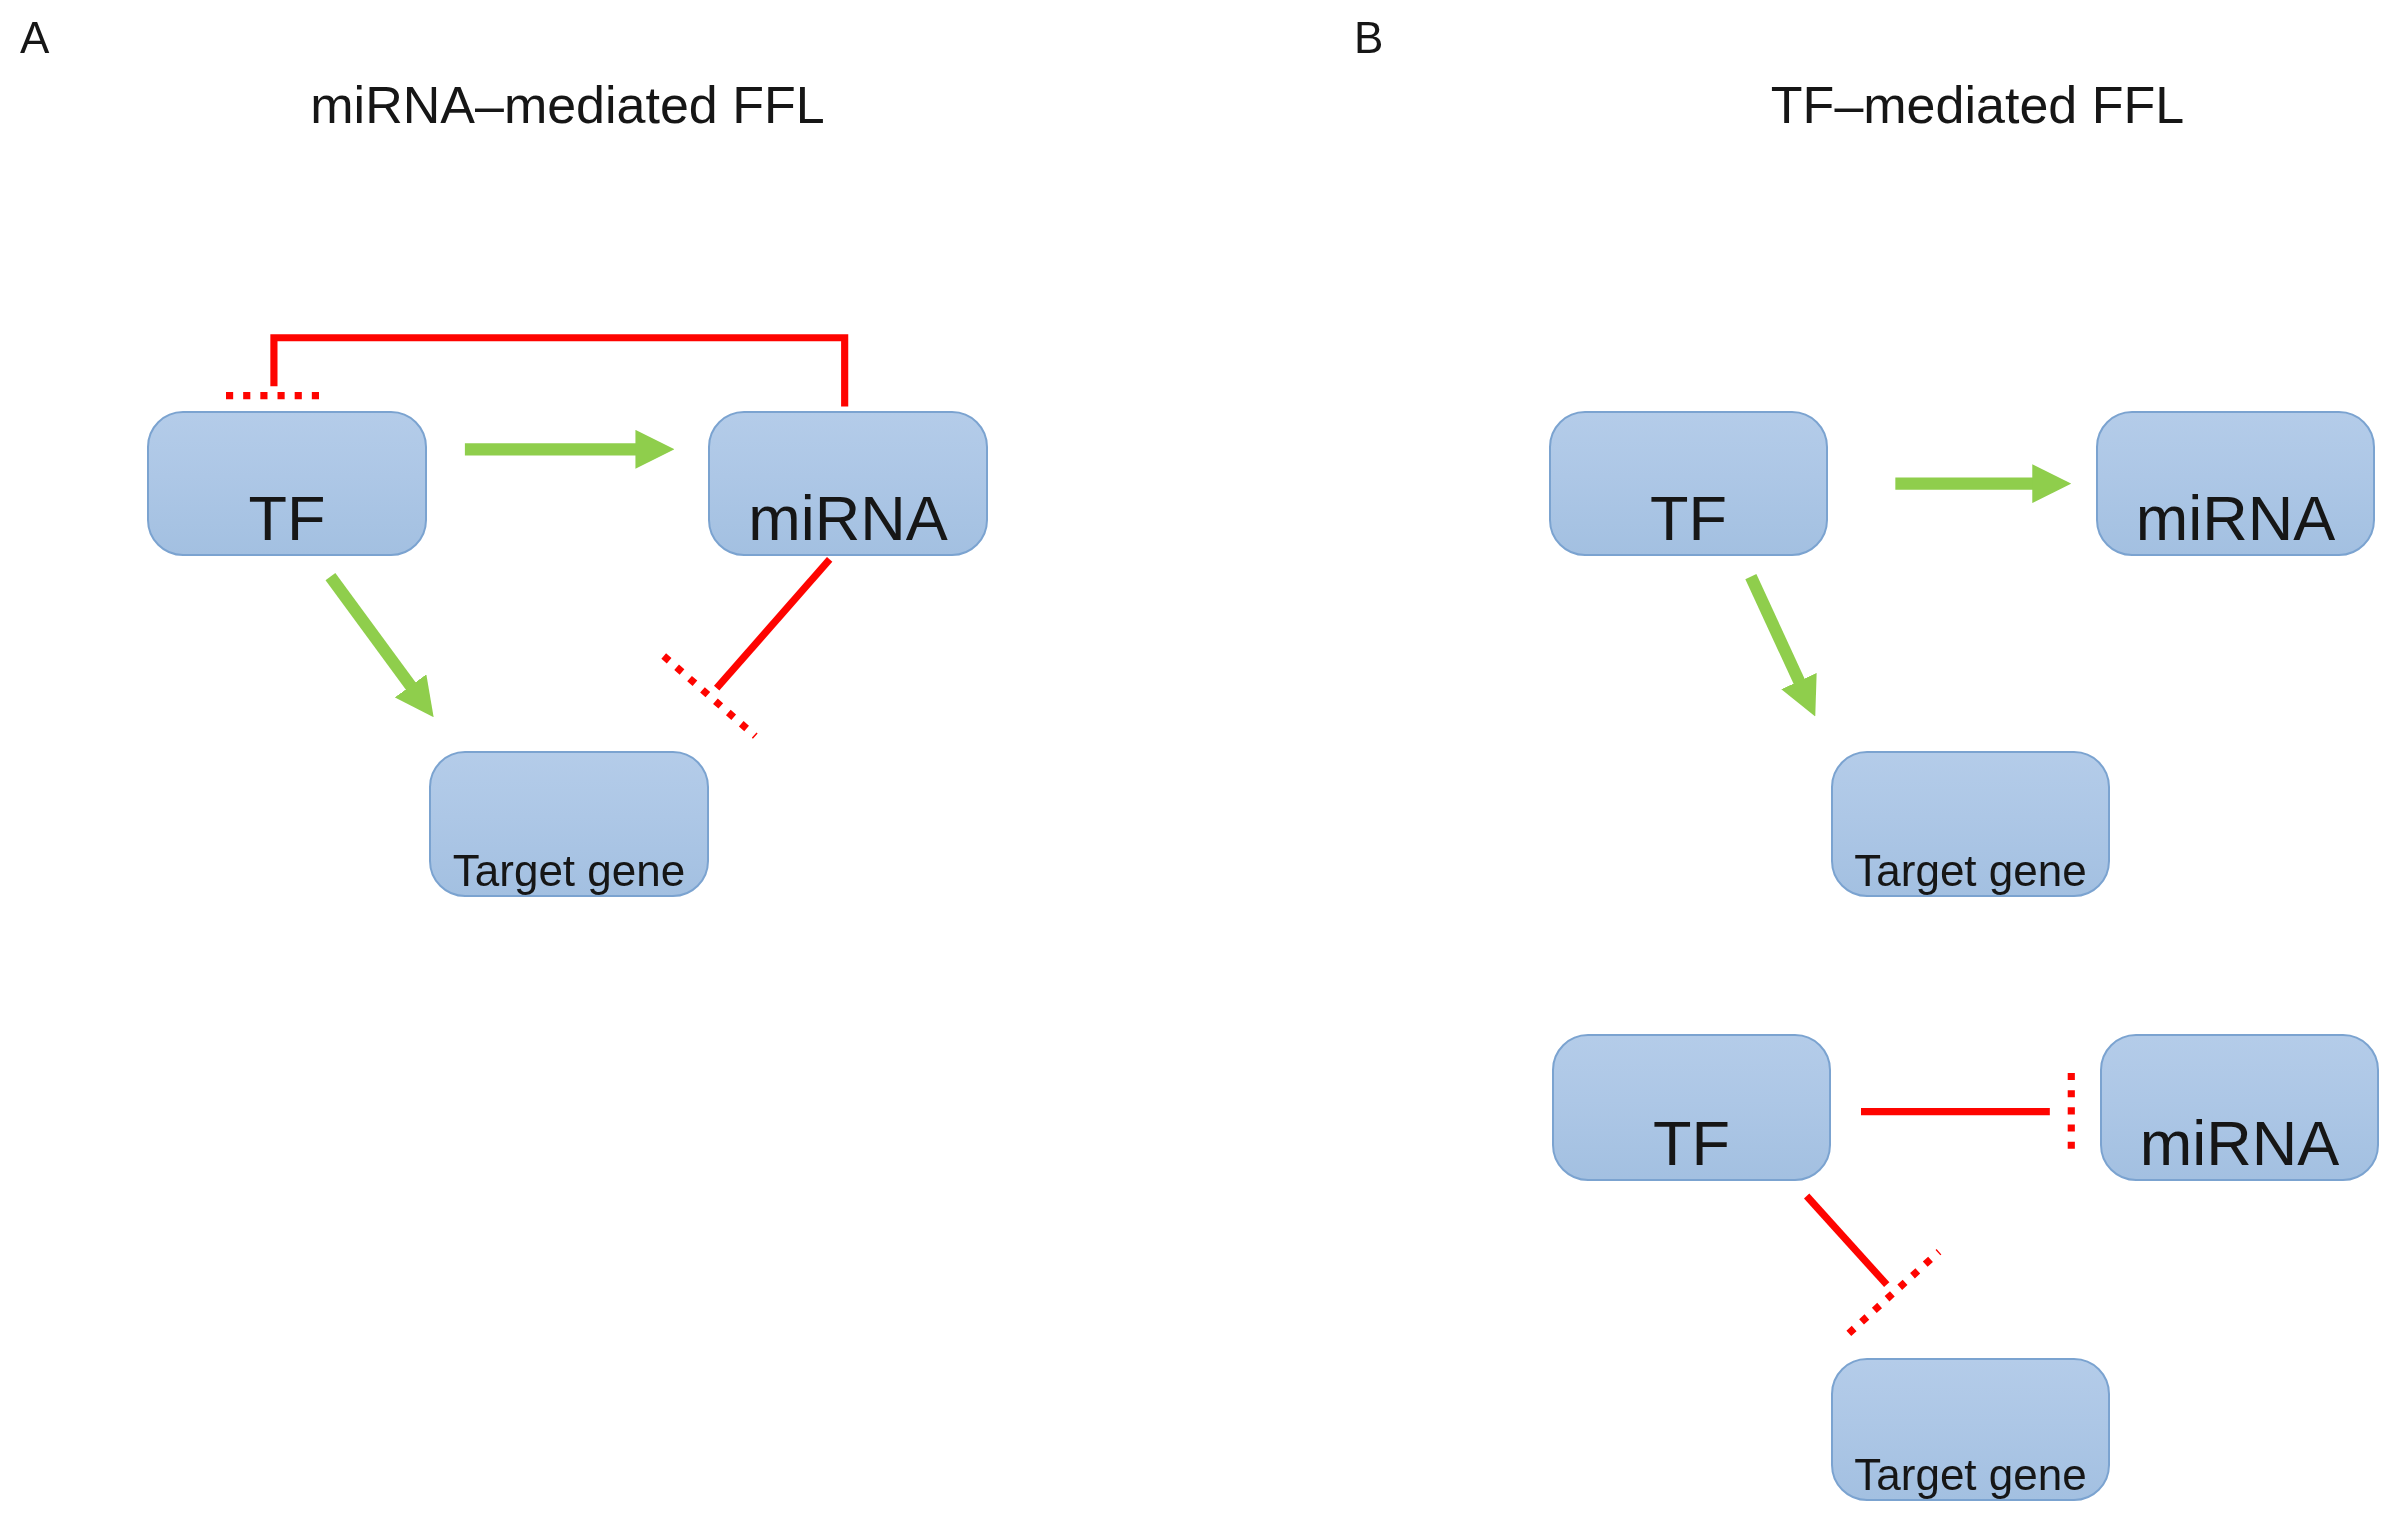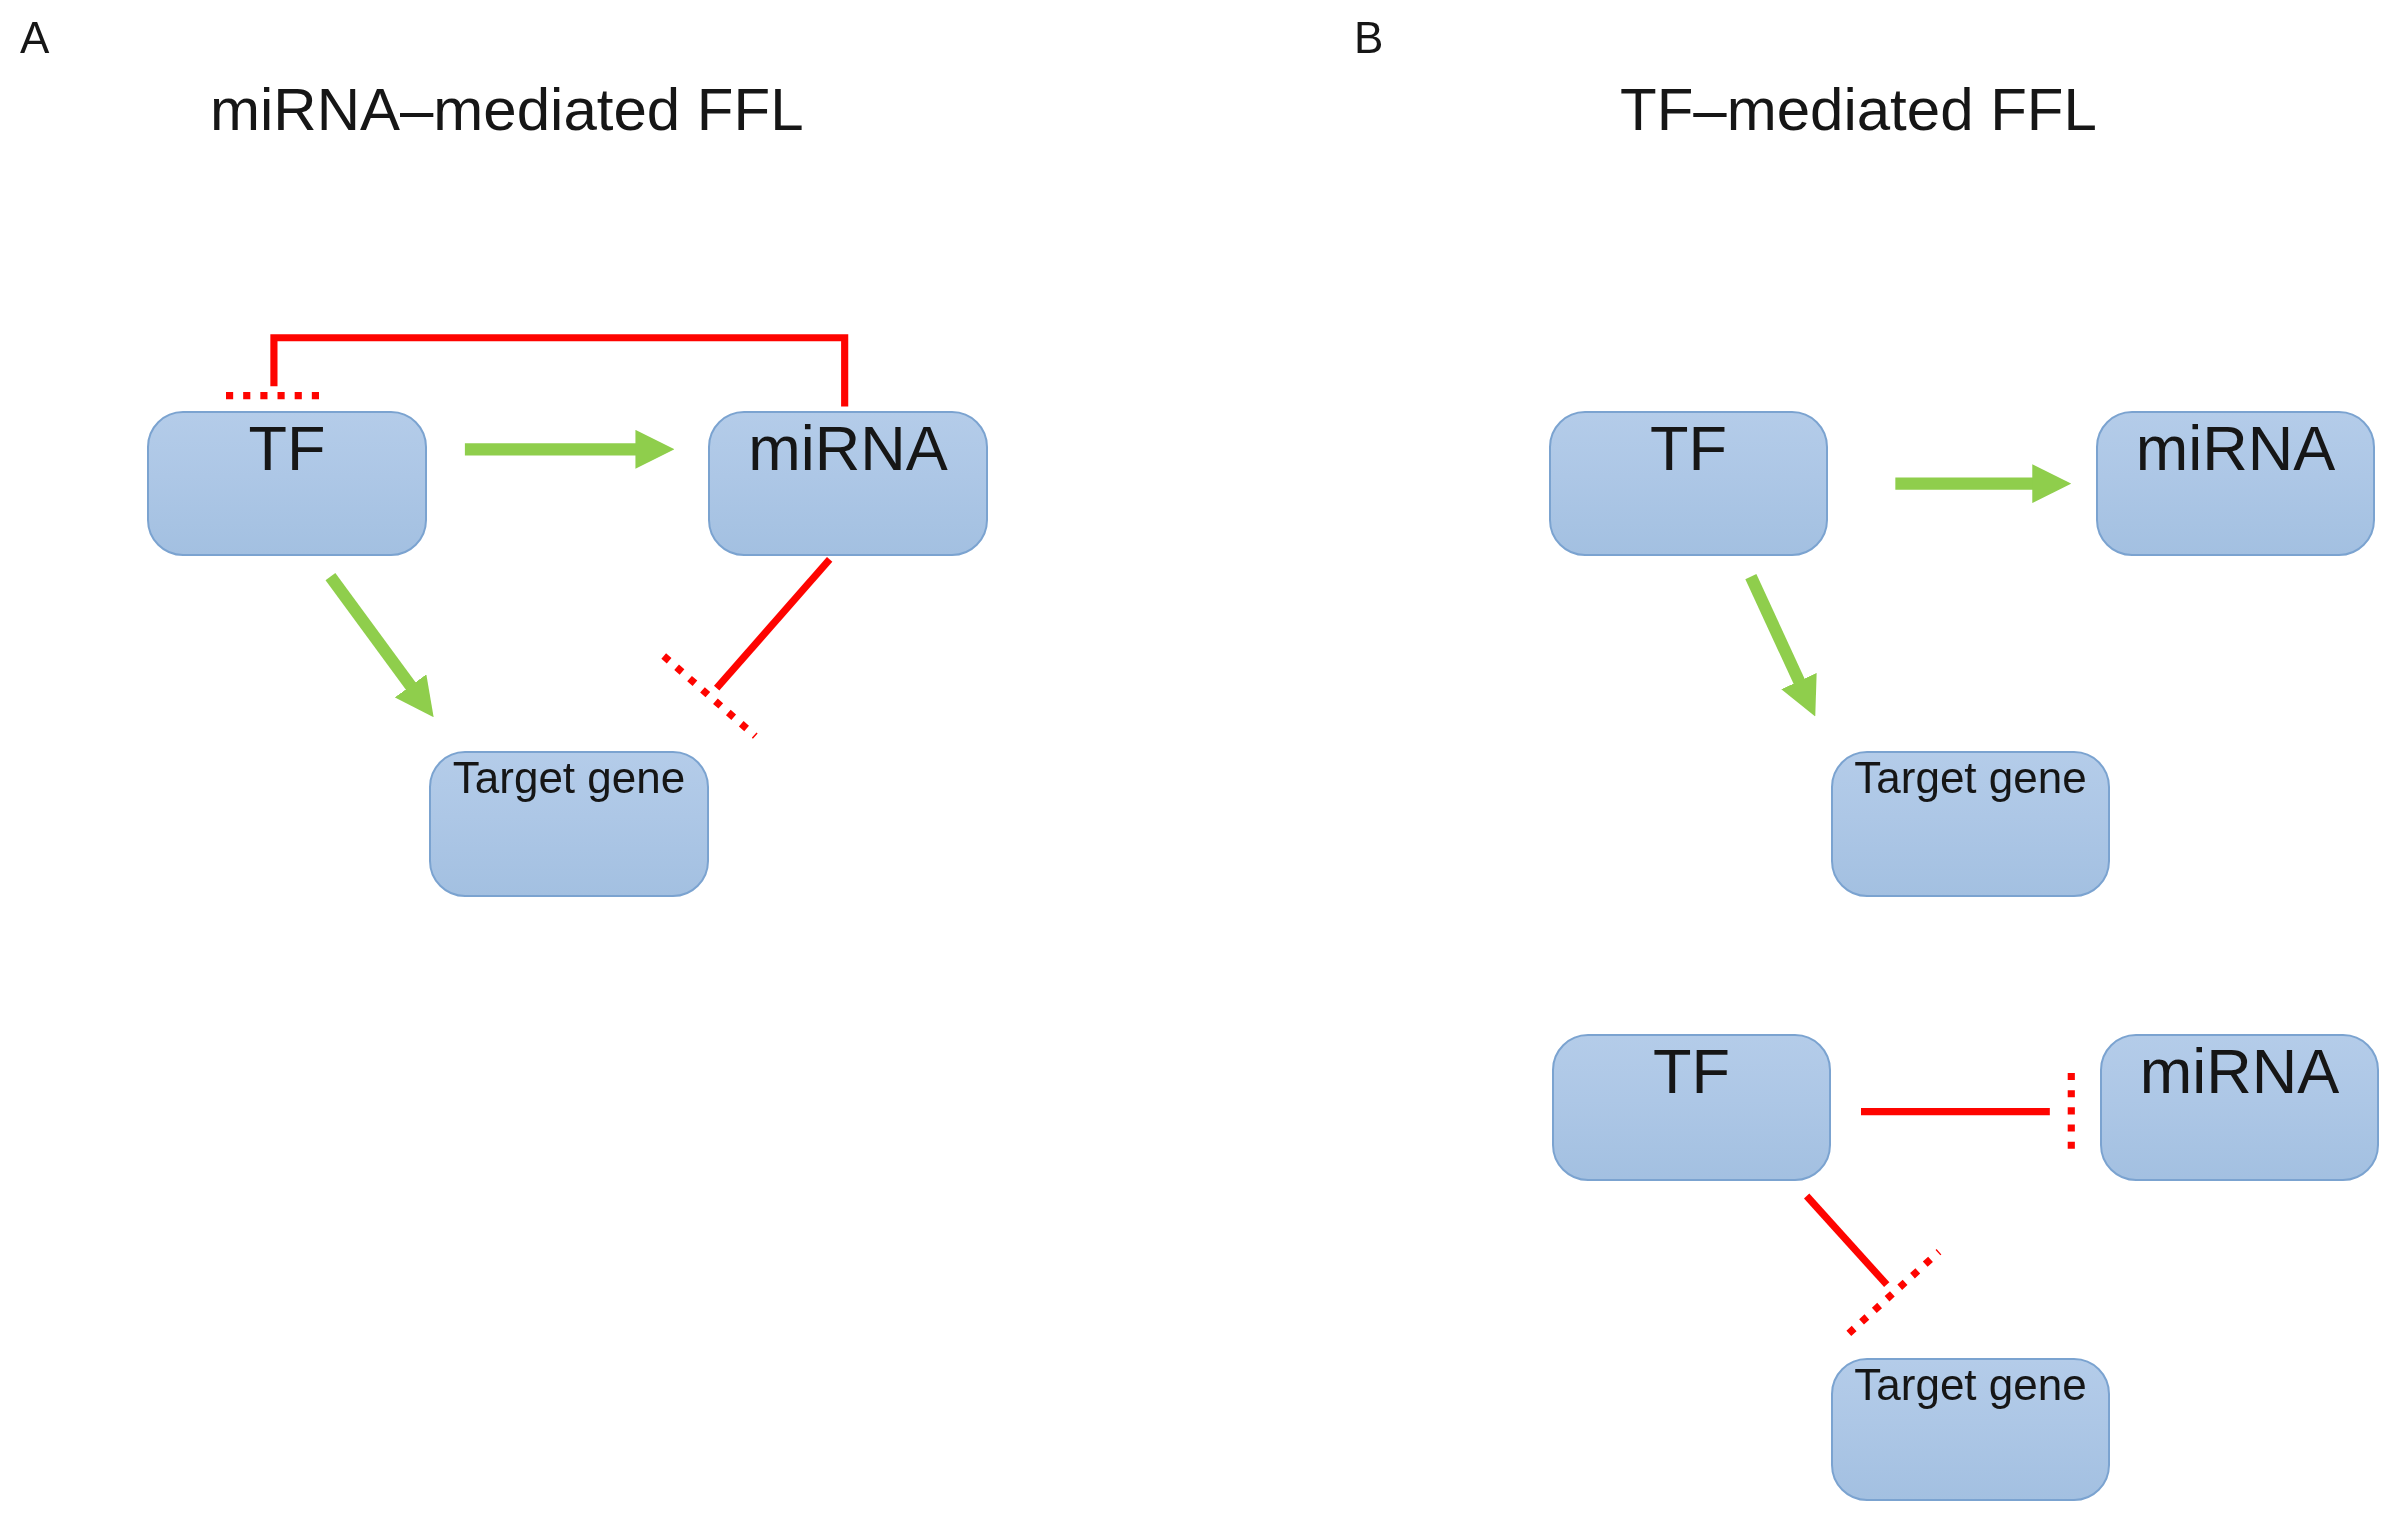--- a/index.html
+++ b/index.html
@@ -23,34 +23,34 @@
   .edges{position:absolute;left:0;top:0;width:2401px;height:1538px;}
   .panel-label{
     position:absolute;
     font-size:44px;
     line-height:1;
     color:var(--text);
   }
   .panel-title{
     position:absolute;
     width:715px;
-    text-align:left;
-    font-size:60px;
+    text-align:center;
+    font-size:52px;
     line-height:1.1;
     color:var(--text);
     white-space:nowrap;
   }
   .node{
     position:absolute;
     box-sizing:border-box;
     border:2.1px solid var(--node-border);
     border-radius:36px;
     background:linear-gradient(180deg, var(--node-fill-top) 0%, #adc7e6 45%, var(--node-fill-bottom) 100%);
     display:flex;
-    align-items:flex-start;
+    align-items:flex-end;
     justify-content:center;
     text-align:center;
     font-size:63px;
     line-height:1.12;
     padding:0 13px;
     color:var(--text);
   }
   .node.small-text{font-size:44px;}
 </style>
 </head>

